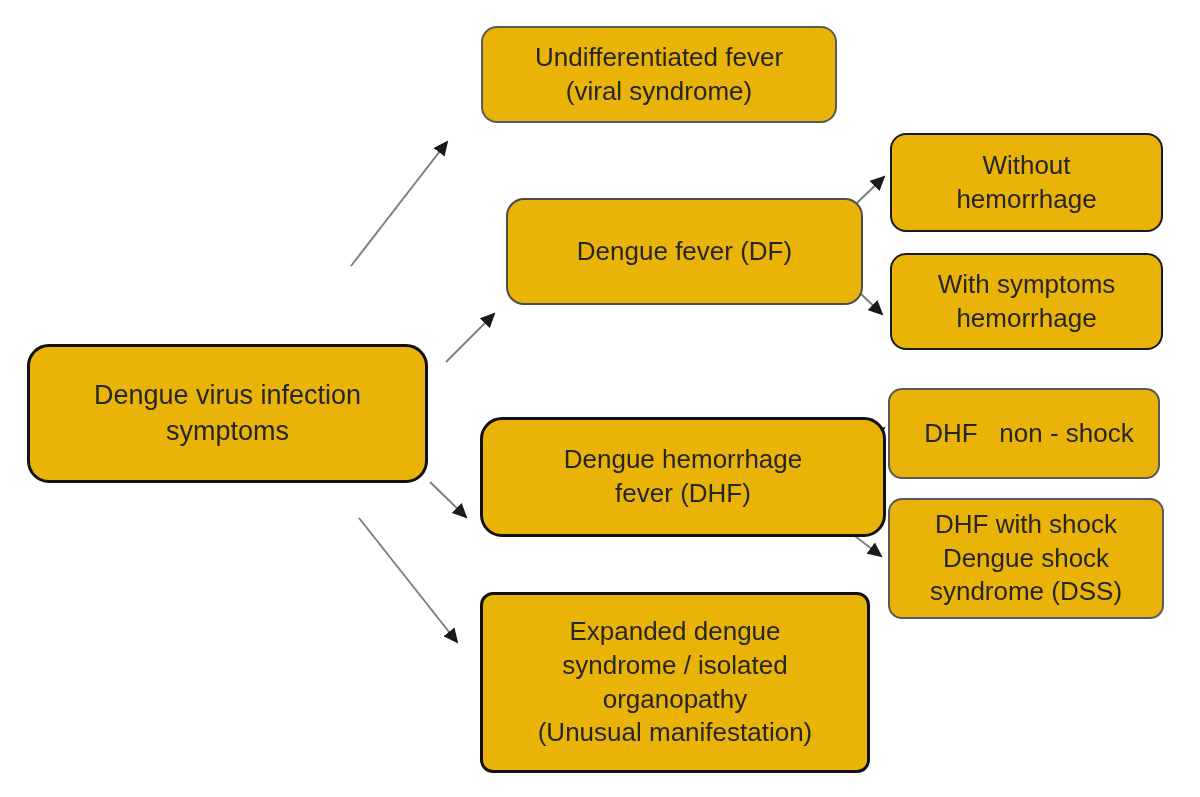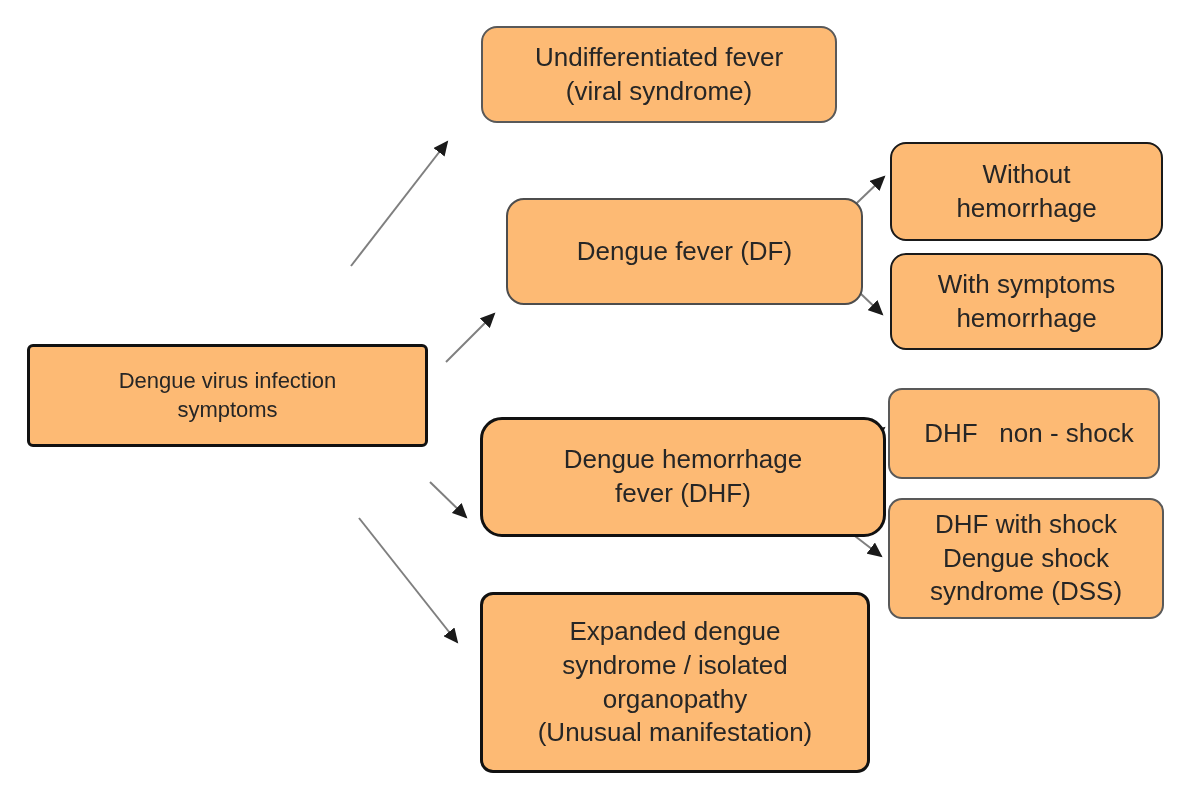--- a/index.html
+++ b/index.html
@@ -24,36 +24,36 @@
   .edge {
     stroke: #7f7f7f;
     stroke-width: 2;
   }
   .node {
     position: absolute;
     display: flex;
     align-items: center;
     justify-content: center;
     text-align: center;
-    background: #fdba74;
+    background: #eab308;
     color: #262626;
     font-size: 26px;
     line-height: 1.3;
     white-space: pre-wrap;
     box-sizing: border-box;
   }
   .b-heavy { border: 3.5px solid #111111; }
   .b-black { border: 2.5px solid #1a1a1a; }
   .b-gray  { border: 2px   solid #595959; }
   .b-dark  { border: 2px   solid #4d4d4d; }
 
-  #node-root              { left: 27px;  top: 344px; width: 401px; height: 103px; border-radius: 6px; font-size: 22px; }
+  #node-root              { left: 27px;  top: 344px; width: 401px; height: 139px; border-radius: 22px; font-size: 27px; }
   #node-undifferentiated  { left: 481px; top: 26px;  width: 356px; height: 97px;  border-radius: 16px; }
   #node-df                { left: 481px; top: 198px; width: 357px; height: 107px; border-radius: 18px; margin-left: 25px; }
-  #node-without           { left: 890px; top: 133px; width: 273px; height: 99px;  border-radius: 16px; margin-top: 9px; }
+  #node-without           { left: 890px; top: 133px; width: 273px; height: 99px;  border-radius: 16px; }
   #node-with-unusual      { left: 890px; top: 253px; width: 273px; height: 97px;  border-radius: 16px; }
   #node-dhf               { left: 480px; top: 417px; width: 406px; height: 120px; border-radius: 22px; }
   #node-dhf-non-shock     { left: 888px; top: 388px; width: 272px; height: 91px;  border-radius: 14px; padding-left: 10px; }
   #node-dhf-with-shock    { left: 888px; top: 498px; width: 276px; height: 121px; border-radius: 14px; }
   #node-expanded          { left: 480px; top: 592px; width: 390px; height: 181px; border-radius: 13px; }
 </style>
 </head>
 <body>
 
 <div id="canvas">

